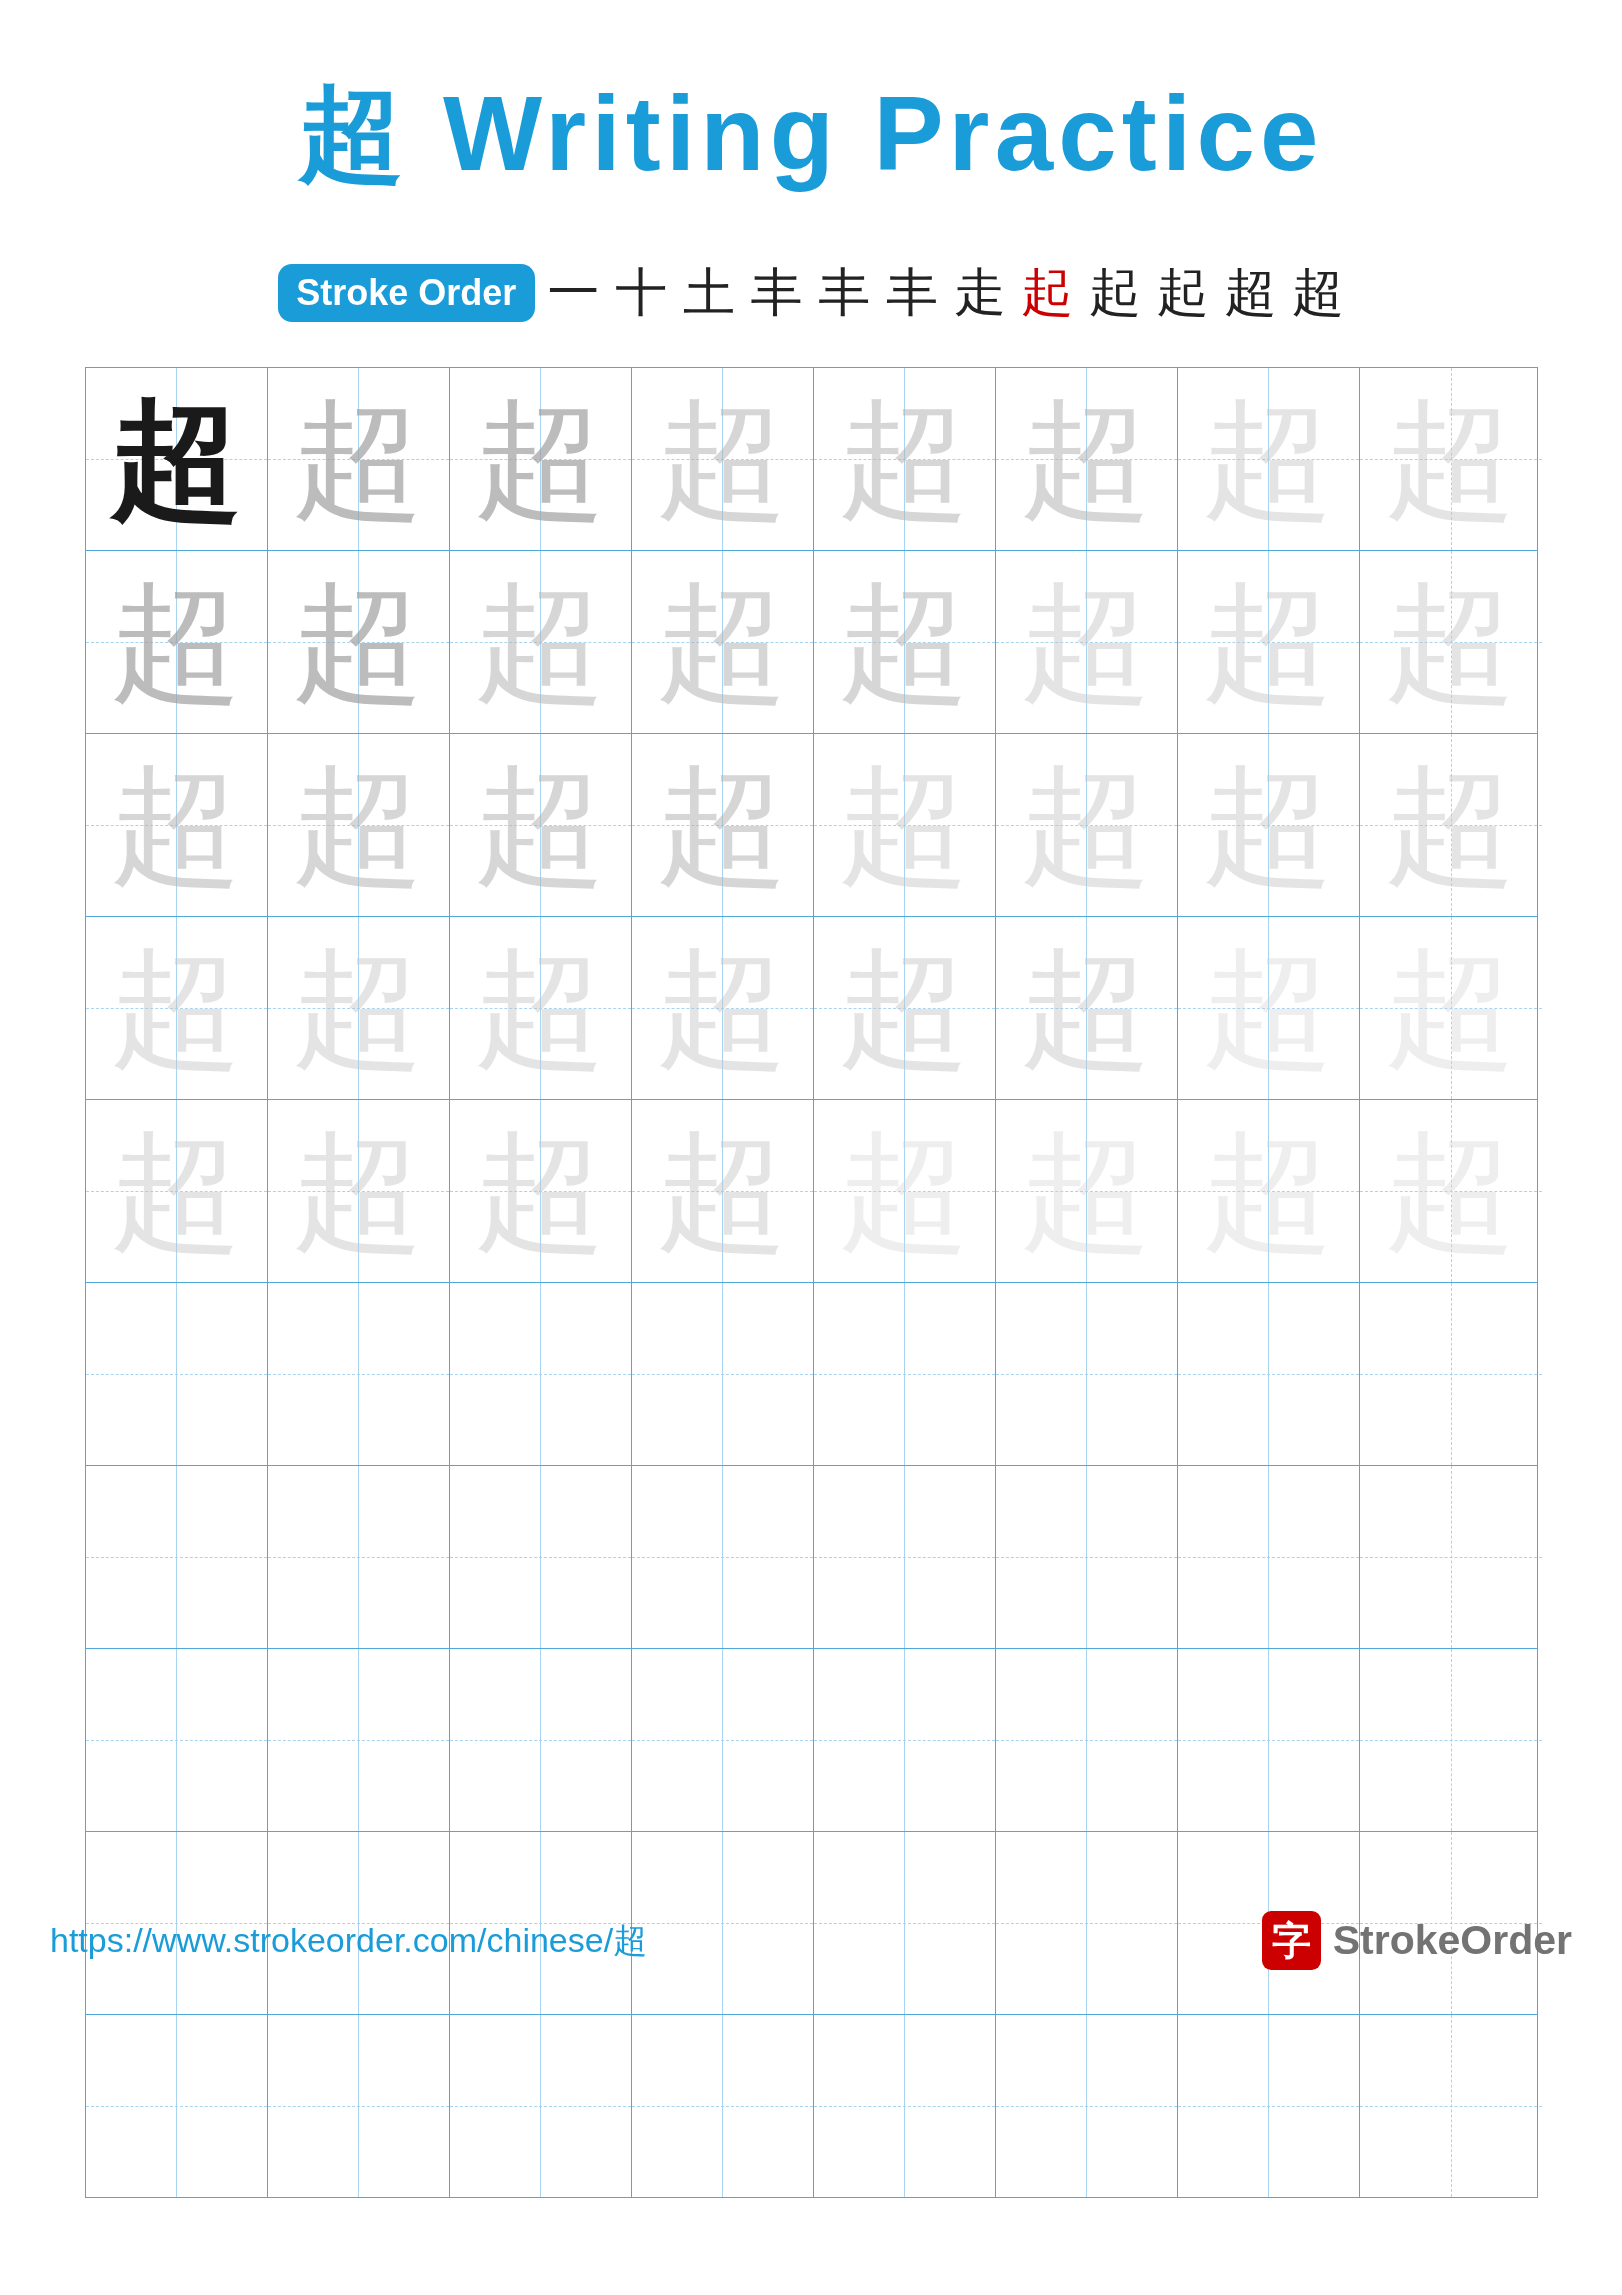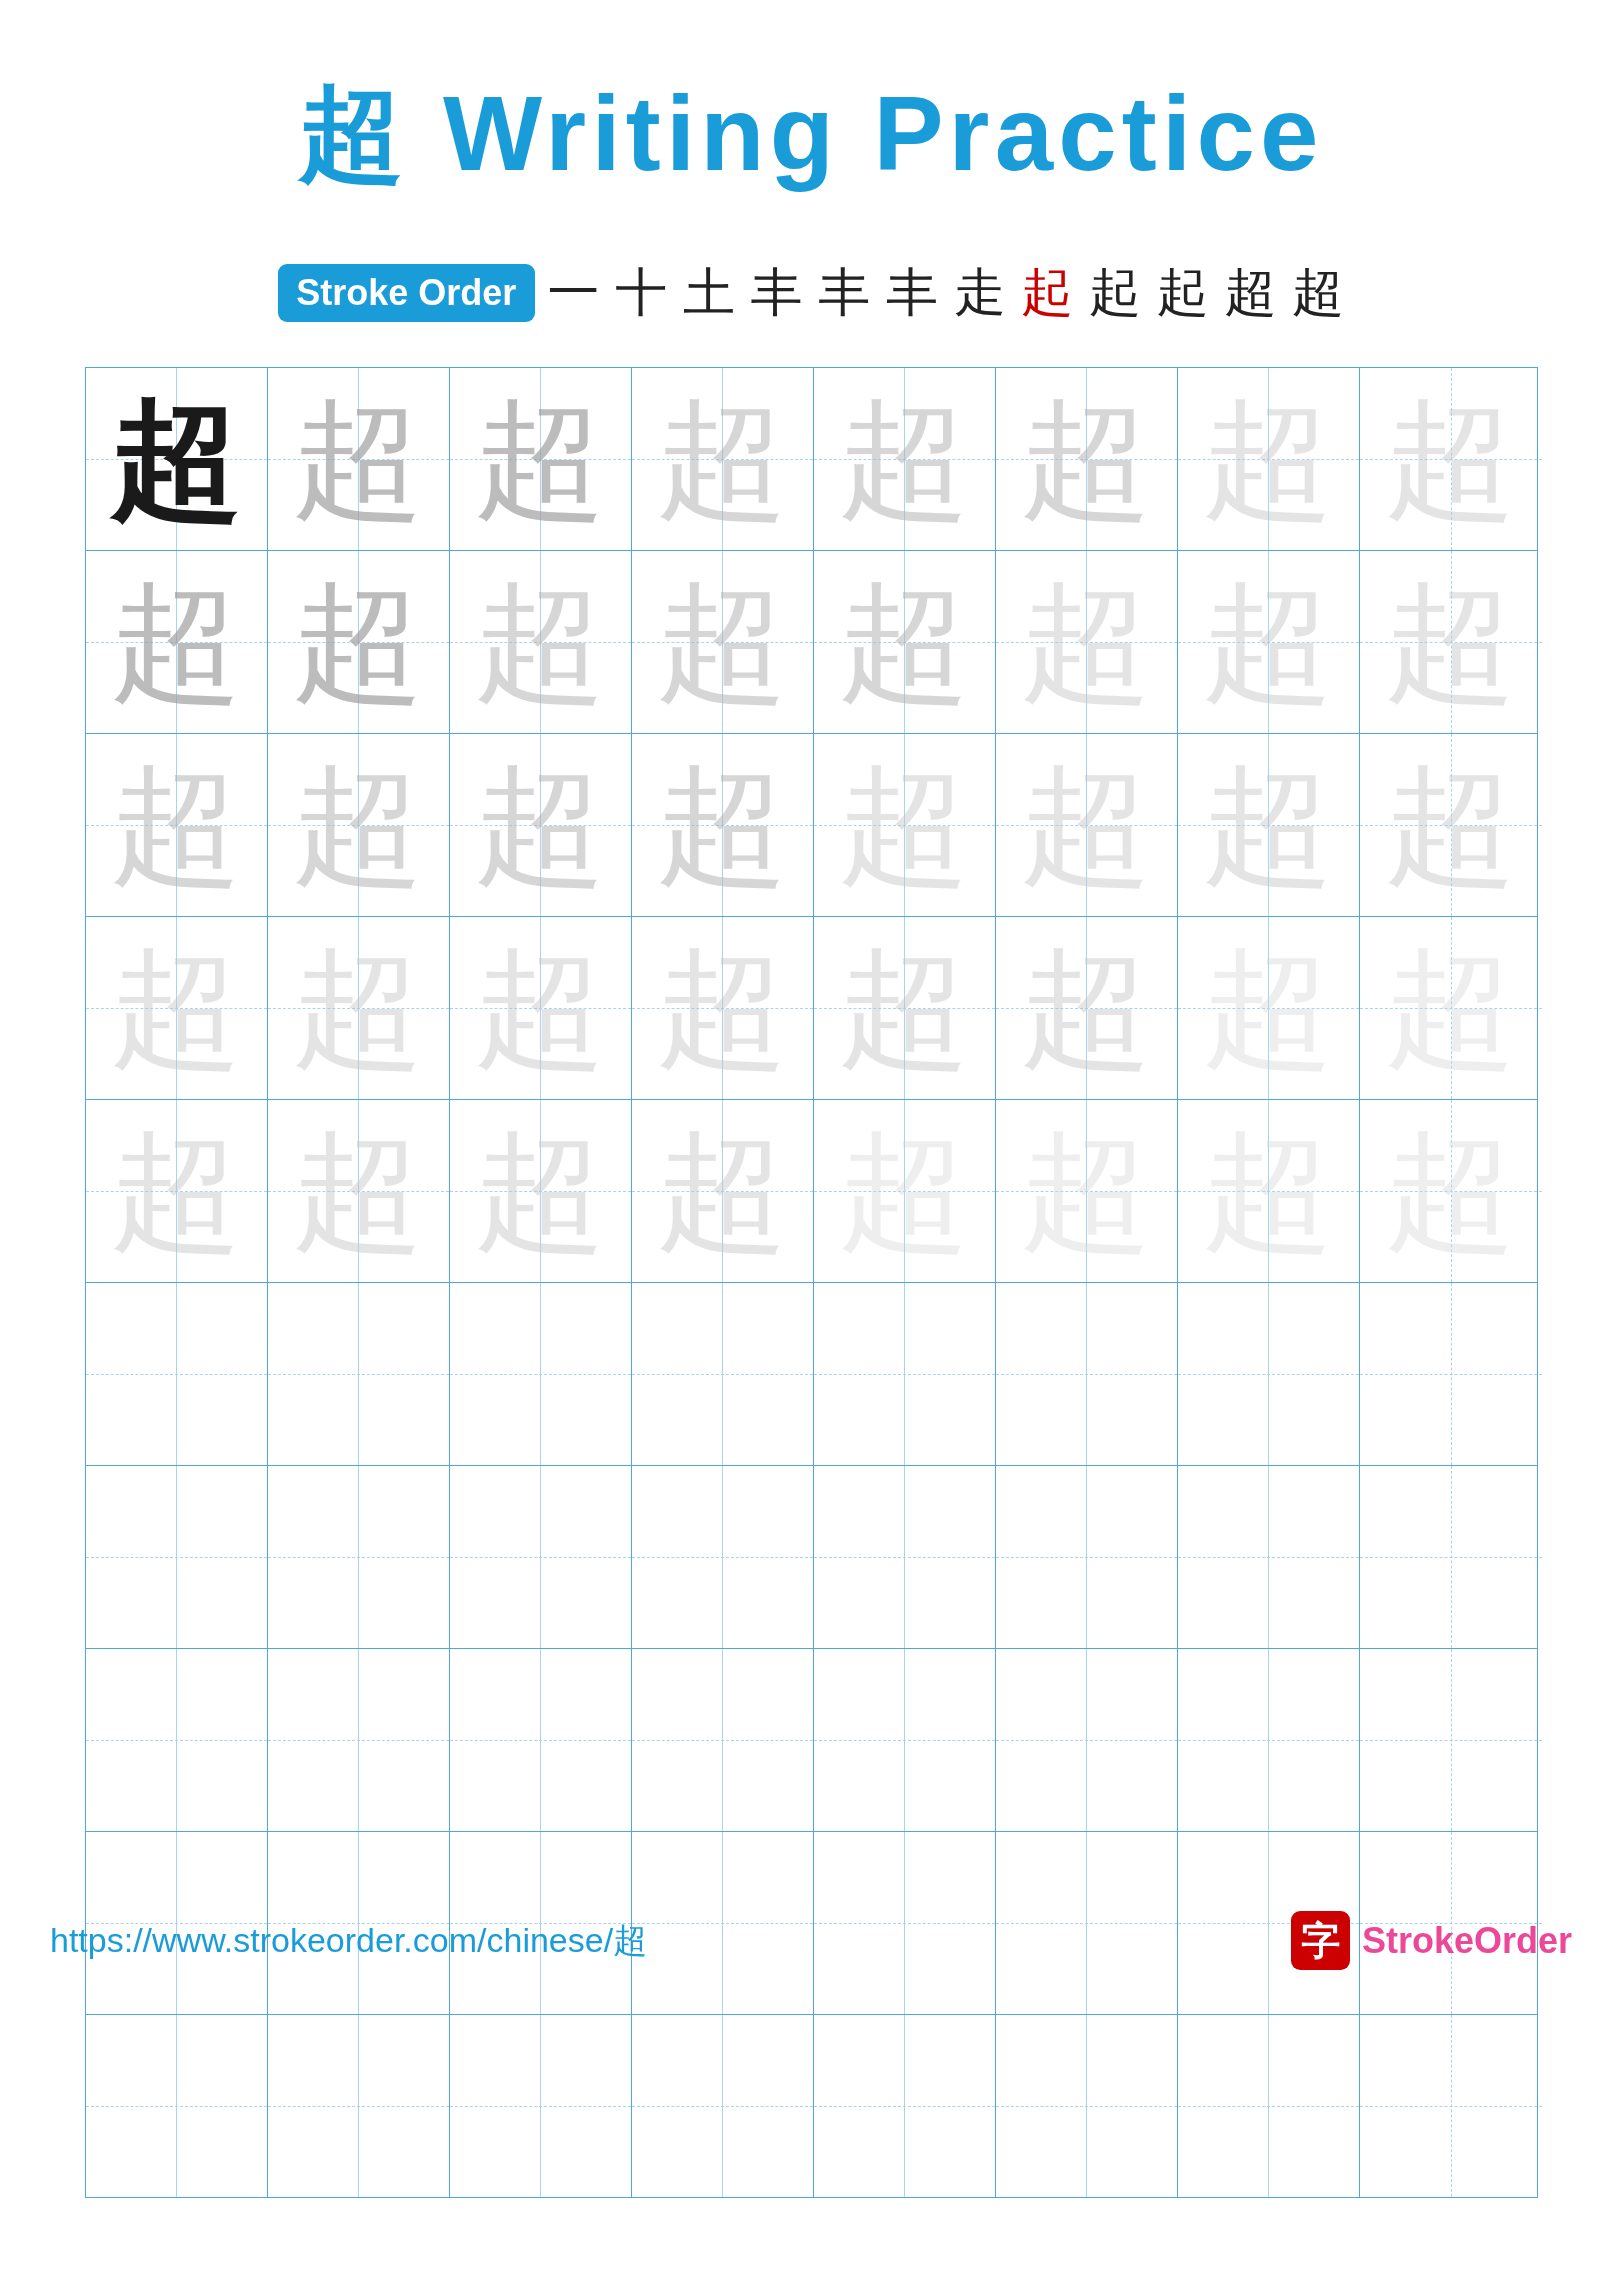--- a/index.html
+++ b/index.html
@@ -42,21 +42,21 @@
       margin-bottom: 26px;
       gap: 13px;
     }
 
     .stroke-order-badge {
       background: #1a9cd8;
       color: #fff;
       font-size: 36px;
       font-weight: bold;
       padding: 7.9px 18.3px;
-      border-radius: 9px;
+      border-radius: 14px;
       white-space: nowrap;
     }
 
     .stroke-order-chars {
       display: flex;
       align-items: center;
       gap: 15.7px;
       font-size: 52px;
     }
 
@@ -188,23 +188,23 @@
       border-radius: 9.2px;
       display: flex;
       align-items: center;
       justify-content: center;
       font-size: 39px;
       color: #fff;
       font-weight: bold;
     }
 
     .footer-logo-text {
-      font-size: 36px;
+      font-size: 41px;
       font-weight: bold;
-      color: #ec4899;
+      color: #737373;
     }
 
   </style>
 </head>
 <body>
 
 <div class="page-container">
 
   <div class="title">
     <span class="char">超</span><span> Writing Practice</span>

